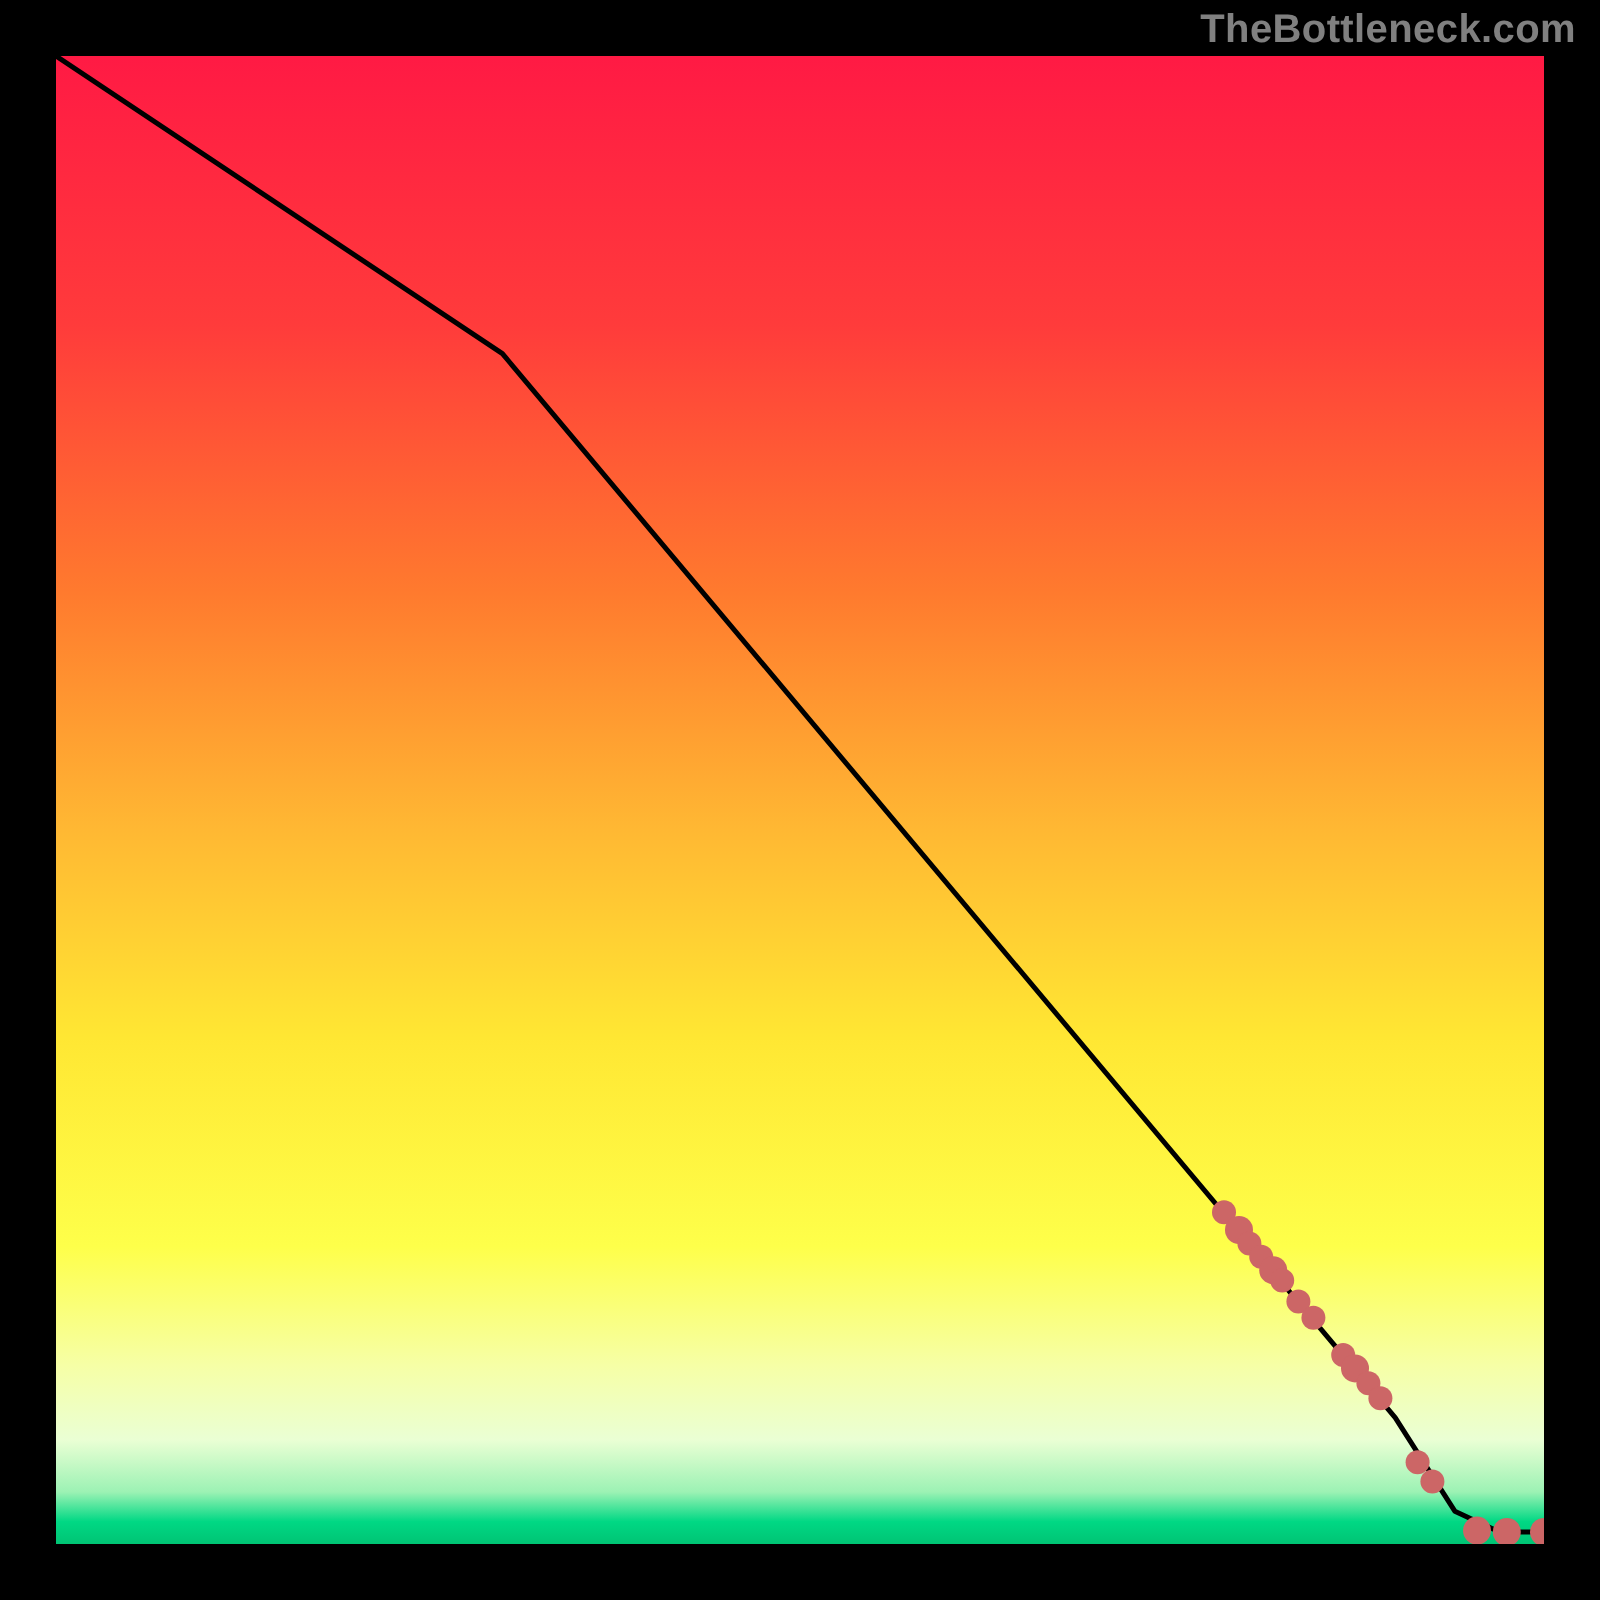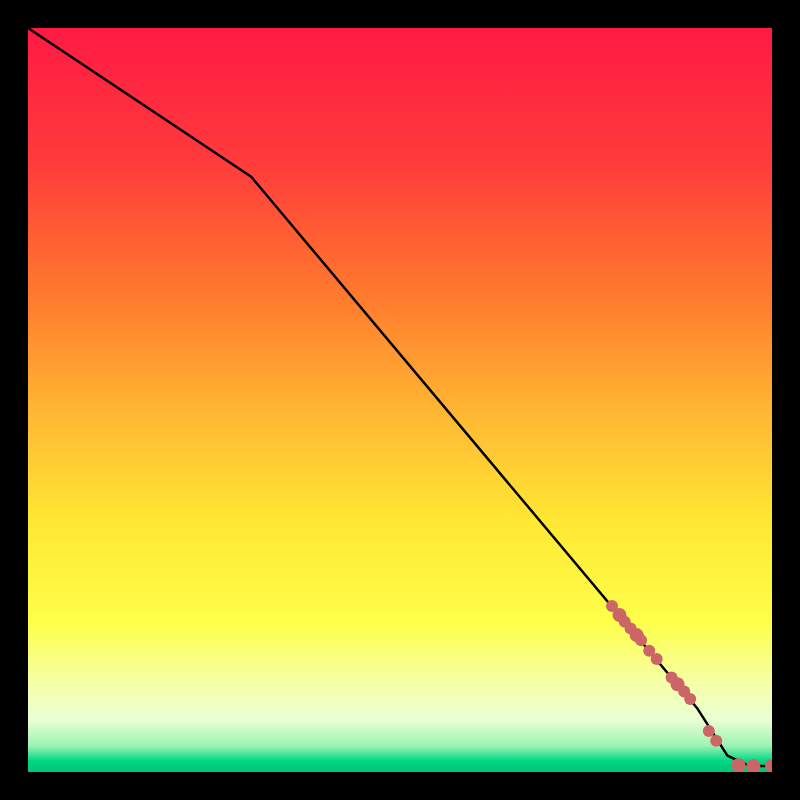--- a/index.html
+++ b/index.html
@@ -32,20 +32,21 @@
     top: 28px;
     width: 744px;
     height: 744px;
     display: block;
   }
 </style>
 </head>
 <body>
 <div class="frame">
 
+  <div class="attribution">TheBottleneck.com</div>
 
   <svg class="plot" viewBox="0 0 744 744" preserveAspectRatio="none">
     <defs>
       <linearGradient id="bg-grad" x1="0" y1="0" x2="0" y2="1">
 
       <stop offset="0.00%" stop-color="#ff1a44"></stop>
           <stop offset="18.00%" stop-color="#ff3b3b"></stop>
           <stop offset="36.00%" stop-color="#ff7a2e"></stop>
           <stop offset="52.00%" stop-color="#ffb833"></stop>
           <stop offset="66.00%" stop-color="#ffe733"></stop>

